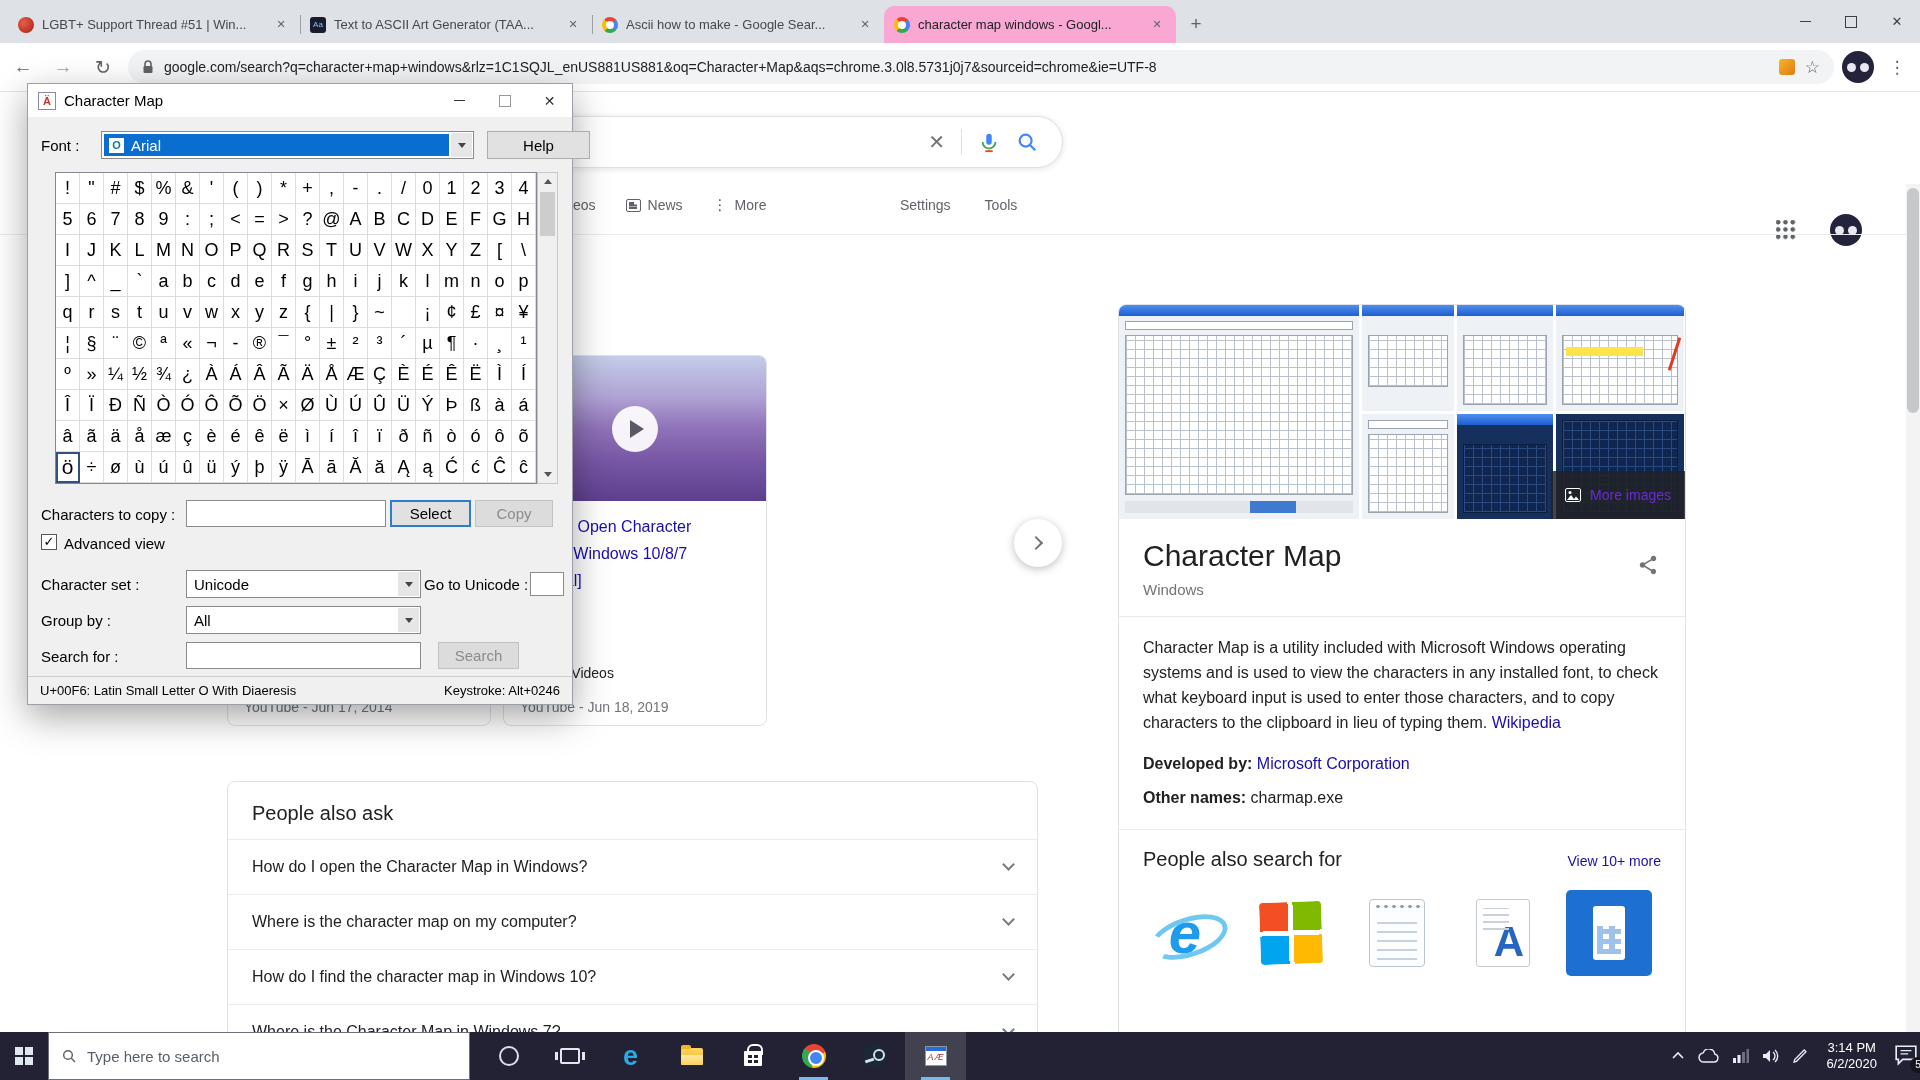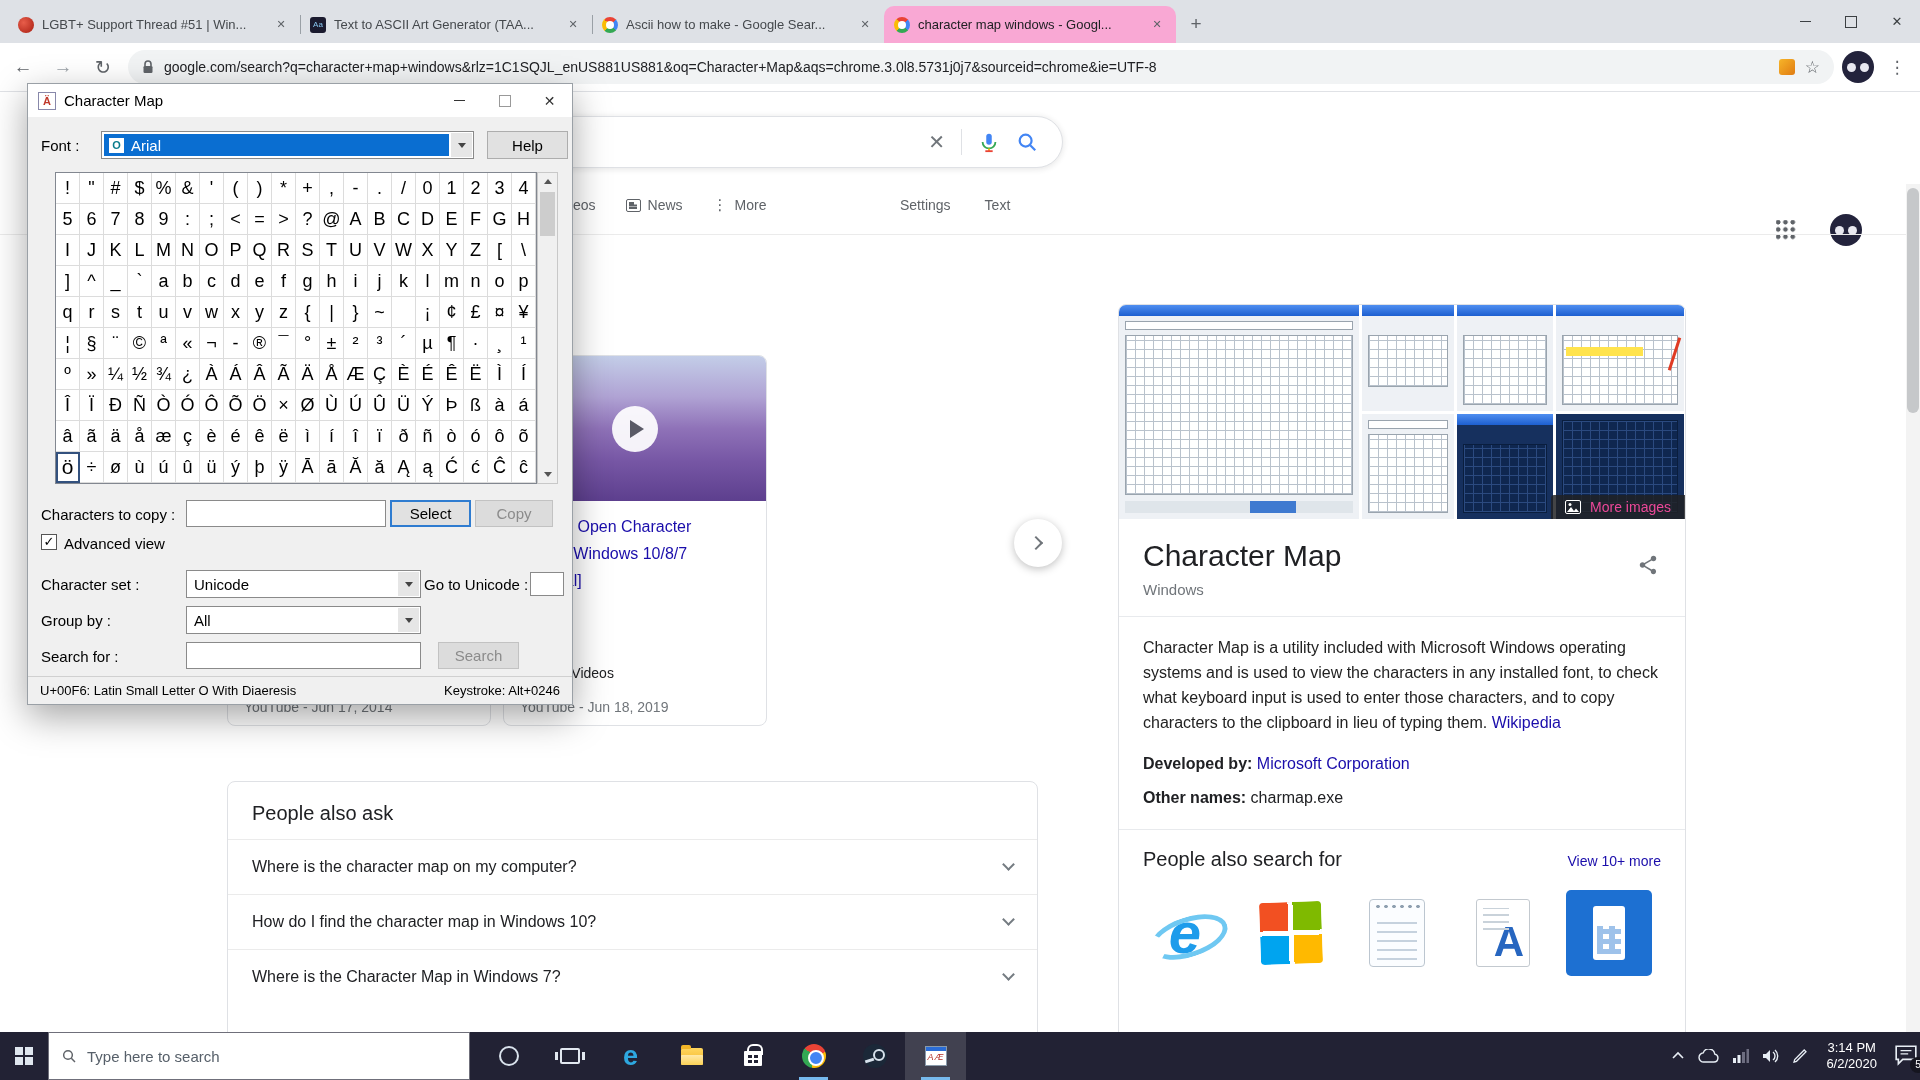--- a/index.html
+++ b/index.html
@@ -84,21 +84,21 @@
 .kthumb{position:relative;background:#eef1f5;overflow:hidden}
 .kw-big{width:240px}
 .tbar{height:11px;background:linear-gradient(#4f8ef0,#1d5fd0)}
 .tfield{position:absolute;left:6px;right:6px;top:16px;height:9px;background:#fff;border:1px solid #9aa4ae}
 .tgrid{position:absolute;left:6px;right:6px;top:30px;bottom:24px;border:1px solid #9aa4ae;background:repeating-linear-gradient(0deg,#b9c2cc 0 1px,transparent 1px 9px),repeating-linear-gradient(90deg,#b9c2cc 0 1px,transparent 1px 9px),#fff}
 .tbtns{position:absolute;left:6px;right:6px;bottom:6px;height:12px;background:linear-gradient(90deg,#dfe5ea 0 55%,#3f7ad0 55% 75%,#dfe5ea 75%)}
 .kthumb.dark{background:#16305e}
 .kthumb.dark .tgrid{background:repeating-linear-gradient(0deg,#2b4a80 0 1px,transparent 1px 9px),repeating-linear-gradient(90deg,#2b4a80 0 1px,transparent 1px 9px),#0f2750;border-color:#0a1e3e}
 .note-hl{position:absolute;left:10px;top:40%;width:60%;height:9px;background:#ffe34d}
 .note-arrow{position:absolute;right:8px;top:30%;width:3px;height:34px;background:#e03b24;transform:rotate(18deg)}
-.more-images{position:absolute;right:0;bottom:0;background:rgba(32,33,36,.84);color:#ec4899;font-size:14px;padding:4px 14px;display:flex;gap:9px;align-items:center;border-radius:3px 0 0 0}
+.more-images{position:absolute;right:0;bottom:0;background:rgba(32,33,36,.84);color:#6d28d9;font-size:14px;padding:16px 14px;display:flex;gap:9px;align-items:center;border-radius:3px 0 0 0}
 .kp-head{position:relative;padding:20px 24px 18px;border-bottom:1px solid #e8eaed}
 .kp-title{font-size:30px;font-weight:400;color:#202124}
 .kp-sub{font-size:15px;color:#70757a;margin-top:8px}
 .kp-share{position:absolute;right:26px;top:34px}
 .kp-desc{padding:18px 24px 0;font-size:16px;line-height:25px;color:#222;margin-bottom:12px}
 .glink{color:#1a0dab;text-decoration:none}
 .kp-fact{padding:8px 24px;font-size:16px;color:#202124}
 .kp-fact b{font-weight:700}
 .kp-psf-head{display:flex;justify-content:space-between;align-items:baseline;padding:18px 24px 12px;margin-top:14px;border-top:1px solid #e8eaed}
 .kp-psf-title{font-size:20px;color:#202124}
@@ -268,21 +268,21 @@
           <span class="icon-news"></span>
           <span>News</span>
         </span>
         <span class="nav-item">
           <span class="icon-more">⋮</span>
           <span>More</span>
         </span>
       </div>
     <div class="gnav" id="nav-right">
         <span class="nav-item">Settings</span>
-        <span class="nav-item">Text</span>
+        <span class="nav-item">Tools</span>
       </div>
     <div class="gnav-divider"></div>
 
     <div id="video-cards">
         <div class="vcard">
           <div class="vthumb thumb-covered"></div>
           <div class="vbody">
             <div class="vtitle"></div>
             <div class="vdate">YouTube - Jun 17, 2014</div>
           </div>
@@ -302,20 +302,24 @@
           </div>
         </div>
       </div>
     <div class="carousel-next">
         <span class="chev-right"></span>
       </div>
 
     <div class="paa">
       <div class="paa-title">People also ask</div>
       <div id="paa-rows">
+          <div class="paa-row">
+            <span class="paa-q">How do I open the Character Map in Windows?</span>
+            <span class="caret"></span>
+          </div>
           <div class="paa-row">
             <span class="paa-q">Where is the character map on my computer?</span>
             <span class="caret"></span>
           </div>
           <div class="paa-row">
             <span class="paa-q">How do I find the character map in Windows 10?</span>
             <span class="caret"></span>
           </div>
           <div class="paa-row">
             <span class="paa-q">Where is the Character Map in Windows 7?</span>
@@ -423,21 +427,21 @@
       </div>
     </div>
     <span class="cm-label" style="left:13px;top:53px">Font :</span>
     <div class="cm-combo" style="left:73px;top:47px;width:373px">
       <div class="cm-font-sel">
         <span class="cm-font-icon">O</span>
         <span>Arial</span>
       </div>
       <span class="arrow"></span>
     </div>
-    <div class="cm-btn2" style="left:459px;top:47px;width:81px;height:28px">Help</div>
+    <div class="cm-btn2" style="left:459px;top:47px;width:103px;height:28px">Help</div>
 
     <div class="cm-grid" id="cm-grid">
         <div class="cm-cell">!</div>
         <div class="cm-cell">"</div>
         <div class="cm-cell">#</div>
         <div class="cm-cell">$</div>
         <div class="cm-cell">%</div>
         <div class="cm-cell">&amp;</div>
         <div class="cm-cell">'</div>
         <div class="cm-cell">(</div>

